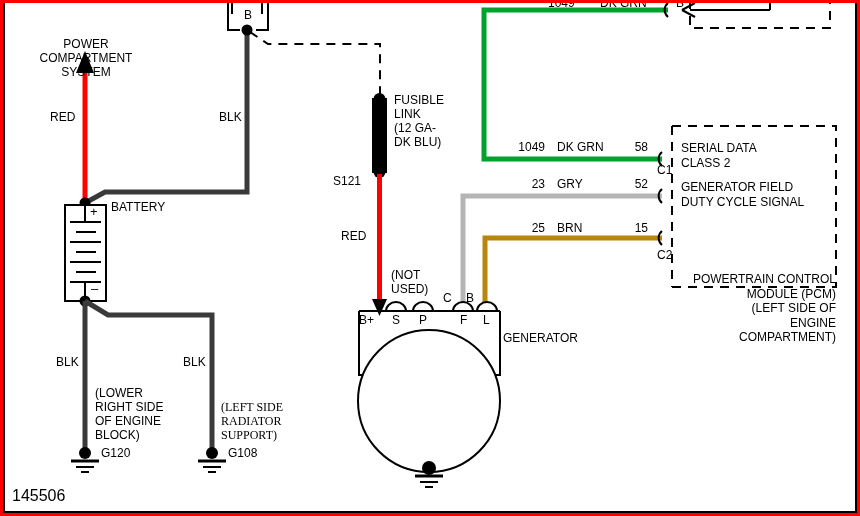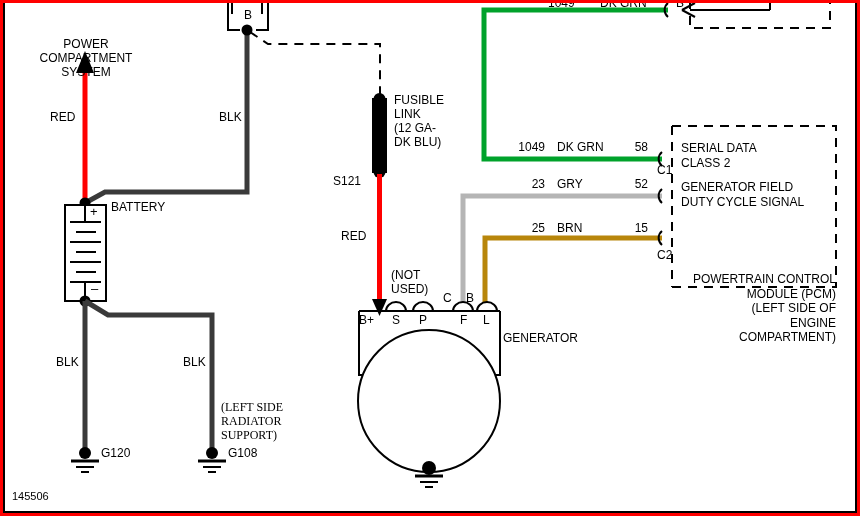--- a/index.html
+++ b/index.html
@@ -177,20 +177,24 @@
 
   <div class="lbl c" style="left:235px; top:8px; width:26px;">B</div>
 
   <div class="lbl" style="left:111px; top:200px;">BATTERY</div>
   <div class="lbl" style="left:90px; top:205px; font-size:13px;">+</div>
   <div class="lbl" style="left:91px; top:282px; font-size:13px;">–</div>
 
   <div class="lbl" style="left:56px; top:355px;">BLK</div>
   <div class="lbl" style="left:183px; top:355px;">BLK</div>
 
+  <div class="lbl" style="left:95px; top:386px; width:95px; white-space:pre-line;">(LOWER
+RIGHT SIDE
+OF ENGINE
+BLOCK)</div>
   <div class="lbl" style="left:101px; top:446px;">G120</div>
 
   <div class="lbl" style="left:221px; top:400px; width:98px; white-space:pre-line;font-family:Liberation Serif, serif;">(LEFT SIDE
 RADIATOR
 SUPPORT)</div>
   <div class="lbl" style="left:228px; top:446px;">G108</div>
 
   <div class="lbl" style="left:394px; top:93px; width:90px; white-space:pre-line;">FUSIBLE
 LINK
 (12 GA-
@@ -238,18 +242,18 @@
   <div class="lbl r" style="left:624px; top:221px; width:24px;">15</div>
 
   <div class="lbl" style="left:657px; top:248px; font-size:12px;">C2</div>
 
   <div class="lbl r" style="left:636px; top:272px; width:200px; white-space:pre-line; line-height:14.5px;">POWERTRAIN CONTROL
 MODULE (PCM)
 (LEFT SIDE OF
 ENGINE
 COMPARTMENT)</div>
 
-  <div class="lbl" style="left:12px; top:489px; font-size:11px;">145506</div>
+  <div class="lbl" style="left:12px; top:489px; font-size:16px;">145506</div>
 
   <div id="redframe"></div>
   <div id="blackframe"></div>
 
 </div>
 
 </body></html>

